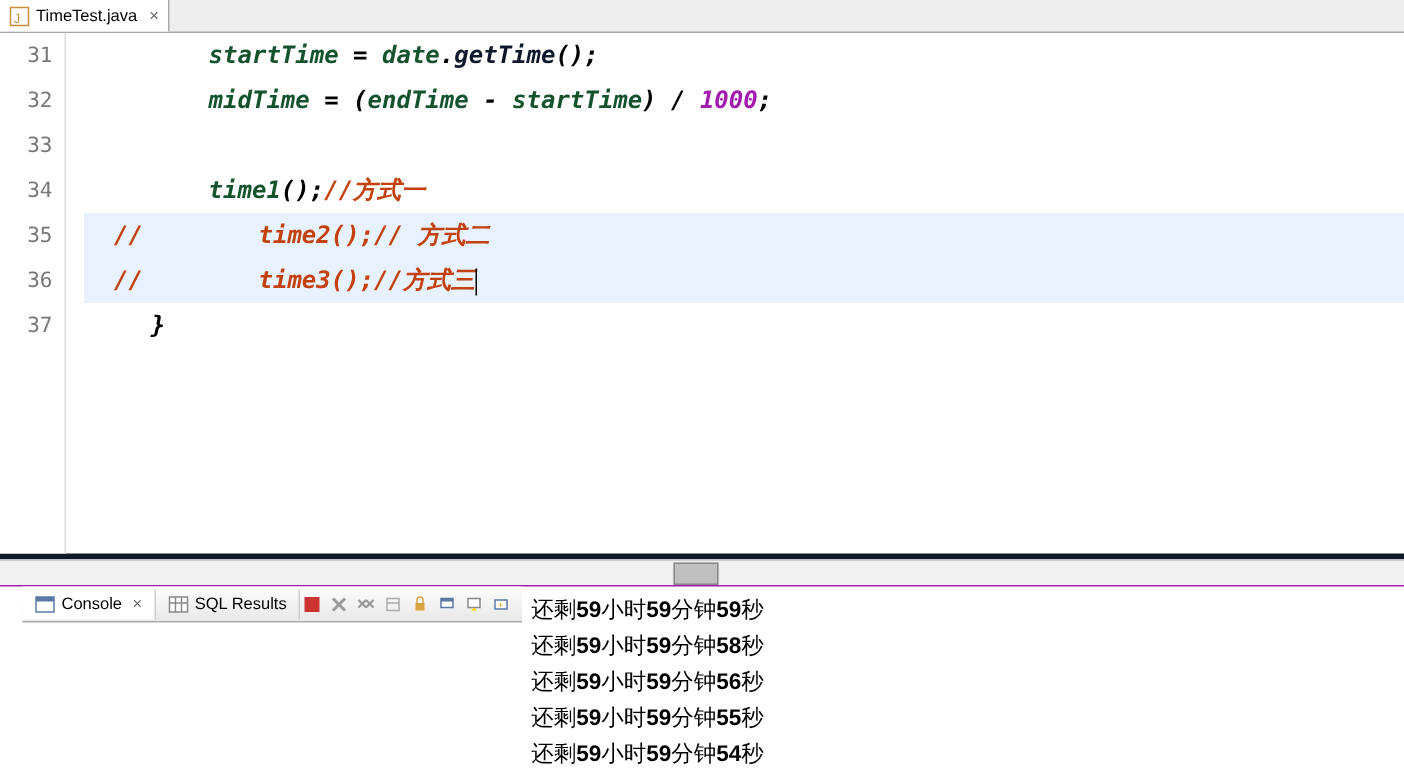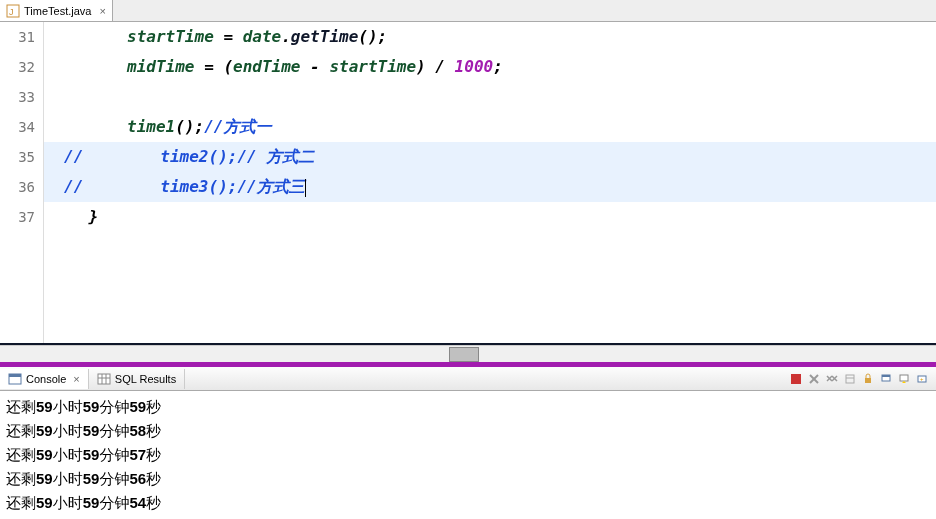--- a/index.html
+++ b/index.html
@@ -3,37 +3,37 @@
   <meta charset="utf-8">
   <style>
     * { margin: 0; padding: 0; box-sizing: border-box; }
     body { font-family: "Segoe UI", Tahoma, sans-serif; font-size: 12px; background: #fff; width: 936px; height: 519px; overflow: hidden; display: flex; flex-direction: column; }
     
     .tab-bar { display: flex; background: #eee; border-bottom: 1px solid #aaa; height: 22px; }
     .tab { display: flex; align-items: center; padding: 2px 6px; background: #fff; border-right: 1px solid #aaa; gap: 4px; font-size: 11px; }
     .tab .icon { width: 14px; height: 14px; display: inline-flex; }
     .tab .close { margin-left: 4px; color: #666; font-size: 11px; cursor: pointer; }
     
-    .editor-area { display: flex; flex: 1; min-height: 0; border-bottom: 2px solid #0f172a; position: relative; }
+    .editor-area { display: flex; flex: 1; min-height: 0; border-bottom: 4px solid #0f172a; position: relative; gap: 12px; }
     .gutter { width: 44px; background: #fff; color: #787878; text-align: right; padding-right: 8px; font-family: Consolas, monospace; font-size: 14px; line-height: 30px; user-select: none; border-right: 1px solid #ddd; }
     .gutter .ln { height: 30px; }
     .code { flex: 1; font-family: Consolas, monospace; font-size: 16px; line-height: 30px; white-space: pre; overflow: hidden; position: relative; }
     .code-line { height: 30px; padding-left: 6px; font-weight: bold; font-style: italic; }
     .hl { background: #e8f2fe; padding-left: 20px; }
     .k-var { color: #14532d; }
     .k-method { color: #0f172a; }
     .k-punc { color: #000; }
     .k-num { color: #a21caf; }
-    .k-comment { color: #1d4ed8; font-style: italic; }
+    .k-comment { color: #c2410c; font-style: italic; }
     .cursor { display: inline-block; width: 1px; height: 18px; background: #000; vertical-align: middle; }
     
     .hscroll { height: 17px; background: #f0f0f0; border-top: 1px solid #ccc; display: flex; align-items: center; position: relative; }
     .hscroll .thumb { position: absolute; left: 48%; width: 30px; height: 15px; background: #c0c0c0; border: 1px solid #888; }
     
-    .bottom-pane { display: flex; flex-direction: column; border-top: 5px solid #a21caf; }
+    .bottom-pane { display: flex; flex-direction: row; border-top: 1px solid #a21caf; padding-left: 15px; }
     .btab-bar { display: flex; align-items: center; background: linear-gradient(#fdfdfd,#e8e8e8); border-bottom: 1px solid #aaa; height: 24px; font-size: 11px; }
     .btab { display: flex; align-items: center; padding: 3px 8px; gap: 4px; border-right: 1px solid #ccc; }
     .btab.active { background: #fff; }
     .btab .close { color: #666; margin-left: 3px; cursor: pointer; }
     .btab-tools { margin-left: auto; display: flex; gap: 2px; padding-right: 6px; }
     .tool-btn { width: 16px; height: 16px; display: inline-flex; align-items: center; justify-content: center; cursor: pointer; }
     
     .launch-line { font-size: 11px; color: #444; padding: 2px 4px; border-bottom: 1px solid #ccc; background: #fafafa; white-space: nowrap; overflow: hidden; }
     .console-out { font-family: Liberation Sans, sans-serif; font-size: 15px; padding: 4px 6px; line-height: 24px; }
     .console-out .row { height: 24px; }
@@ -145,17 +145,17 @@
           <svg width="12" height="12">
             <rect x="2" y="3" width="8" height="6" fill="#fff" stroke="#5a7aa5"></rect>
             <text x="4" y="8" font-size="6" fill="#d90">+</text>
           </svg>
         </span>
     </div>
   </div>
   <div class="console-out" id="console-out">
       <div class="row">还剩<span class="b">59</span>小时<span class="b">59</span>分钟<span class="b">59</span>秒</div>
       <div class="row">还剩<span class="b">59</span>小时<span class="b">59</span>分钟<span class="b">58</span>秒</div>
-      <div class="row">还剩<span class="b">59</span>小时<span class="b">59</span>分钟<span class="b">57</span>秒</div>
       <div class="row">还剩<span class="b">59</span>小时<span class="b">59</span>分钟<span class="b">56</span>秒</div>
+      <div class="row">还剩<span class="b">59</span>小时<span class="b">59</span>分钟<span class="b">55</span>秒</div>
       <div class="row">还剩<span class="b">59</span>小时<span class="b">59</span>分钟<span class="b">54</span>秒</div>
     </div>
 </div>
 
 </body></html>

